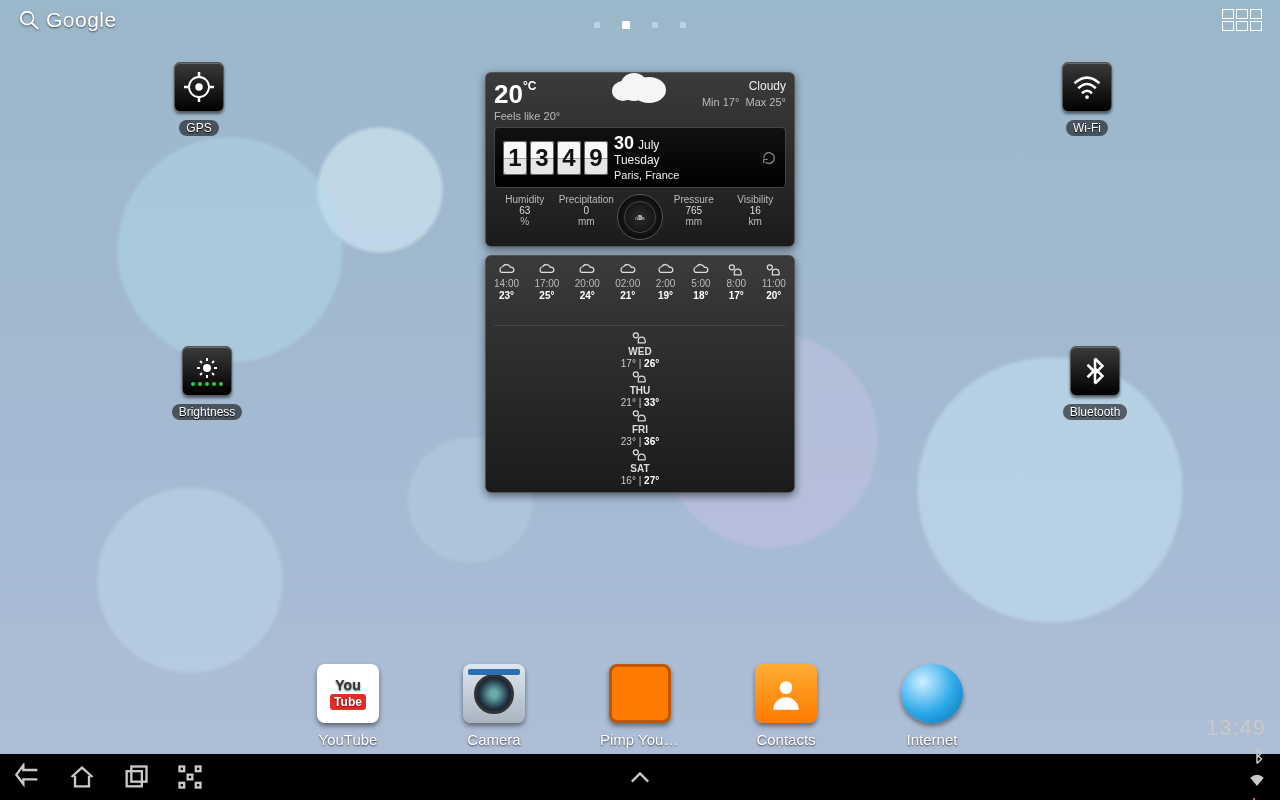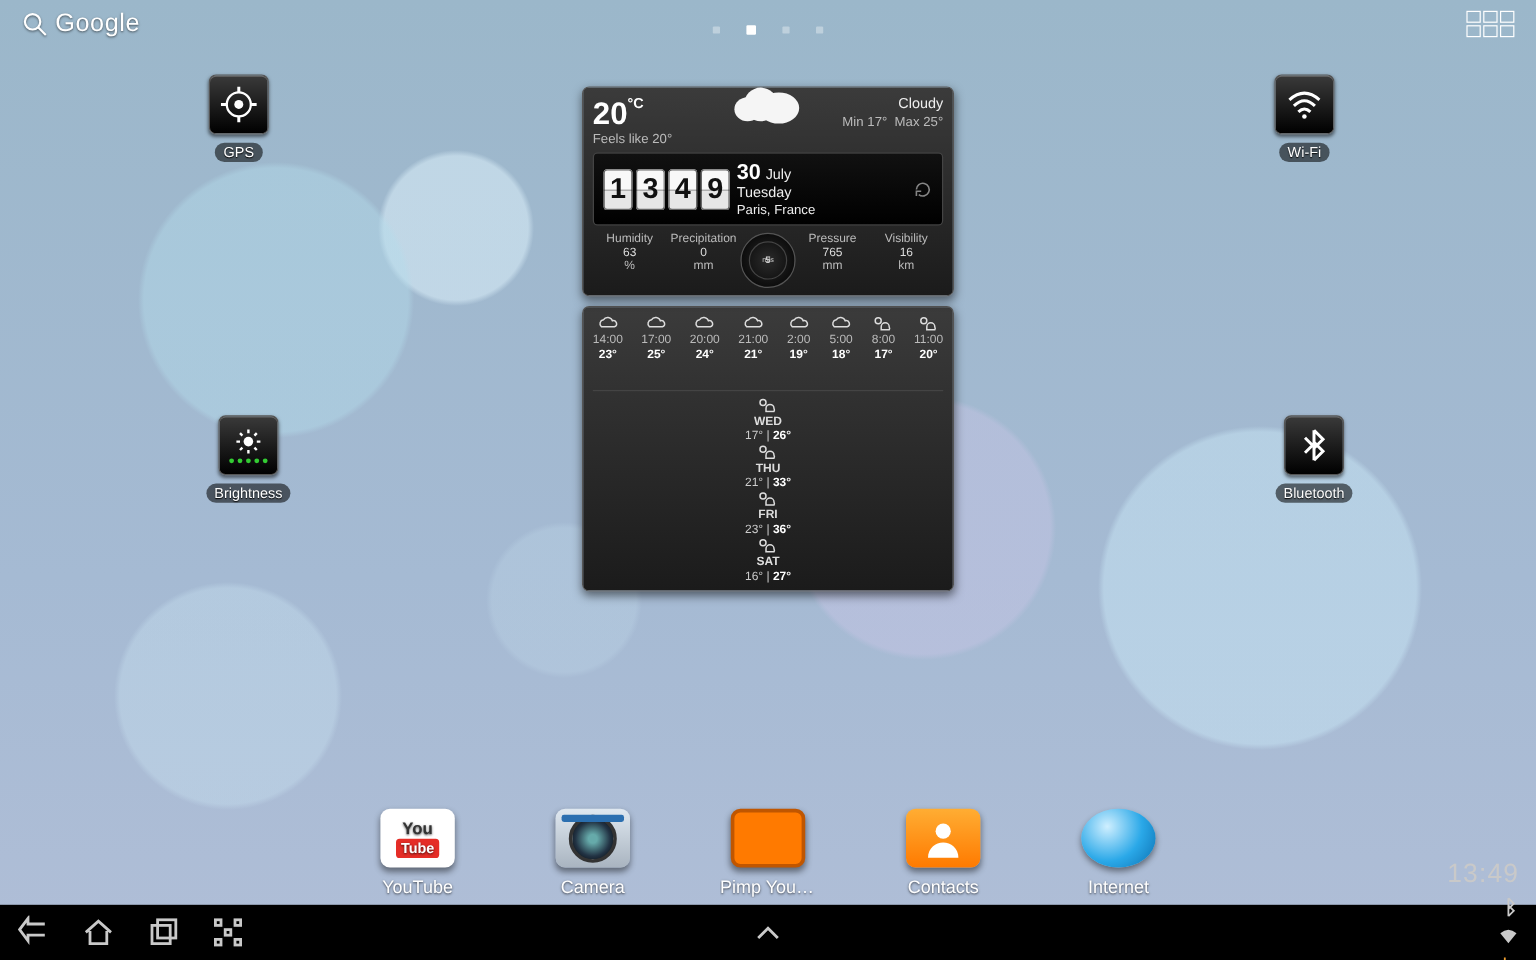--- a/index.html
+++ b/index.html
@@ -62,21 +62,21 @@
 .hourly .h .t { color:#bbb; margin:2px 0 1px;}
 .hourly .h .v { color:#fff; font-weight:bold;}
 .daily { display:flex; justify-content:space-around; font-size:10px; text-align:center;flex-direction:column;}
 .daily .h .t { color:#ddd; margin:2px 0 1px; font-weight:bold;}
 .daily .h .v { color:#ccc;}
 .daily .h .v b{color:#fff;}
 
 
 .dock { position:absolute; left:0; right:0; bottom:52px; display:flex; justify-content:center; gap:66px; }
 .app { width:80px; text-align:center; font-size:15px; text-shadow:0 1px 2px rgba(0,0,0,.7);}
-.app .ic { width:62px; height:49px; margin:0 auto 8px; border-radius:8px; display:flex; align-items:center; justify-content:center; box-shadow:0 3px 5px rgba(0,0,0,.45);}
+.app .ic { width:62px; height:59px; margin:0 auto 8px; border-radius:8px; display:flex; align-items:center; justify-content:center; box-shadow:0 3px 5px rgba(0,0,0,.45);}
 .app .lbl { white-space:nowrap; overflow:hidden; text-overflow:ellipsis; display:block;}
 
 
 .navbar { position:absolute; left:0; right:0; bottom:0; height:46px; background:#000; display:flex; align-items:center; padding:0 14px; gap:26px; }
 .navbar svg { width:28px; height:28px; stroke:#c9c9c9; fill:none; stroke-width:2;}
 .nav-spacer { flex:1; }
 .nav-up { position:absolute; left:50%; transform:translateX(-50%); }
 .status { display:flex; align-items:flex-end; gap:6px; color:#c9c9c9; font-size:22px; letter-spacing:1px;flex-direction:column;}
 .status svg { width:18px; height:18px; stroke:#c9c9c9; fill:#c9c9c9;}
 .batt { width:12px; height:20px; background:#8fd13f; border:1px solid #8fd13f; border-radius:2px; position:relative;}
@@ -253,21 +253,21 @@
           <svg viewBox="0 0 24 16">
             <path d="M5 12a4 4 0 0 1 2-7 5 5 0 0 1 9 1 3 3 0 0 1 2 6z"></path>
           </svg>
           <div class="t">20:00</div>
           <div class="v">24°</div>
         </div>
         <div class="h">
           <svg viewBox="0 0 24 16">
             <path d="M5 12a4 4 0 0 1 2-7 5 5 0 0 1 9 1 3 3 0 0 1 2 6z"></path>
           </svg>
-          <div class="t">21:00</div>
+          <div class="t">02:00</div>
           <div class="v">21°</div>
         </div>
         <div class="h">
           <svg viewBox="0 0 24 16">
             <path d="M5 12a4 4 0 0 1 2-7 5 5 0 0 1 9 1 3 3 0 0 1 2 6z"></path>
           </svg>
           <div class="t">2:00</div>
           <div class="v">19°</div>
         </div>
         <div class="h">

